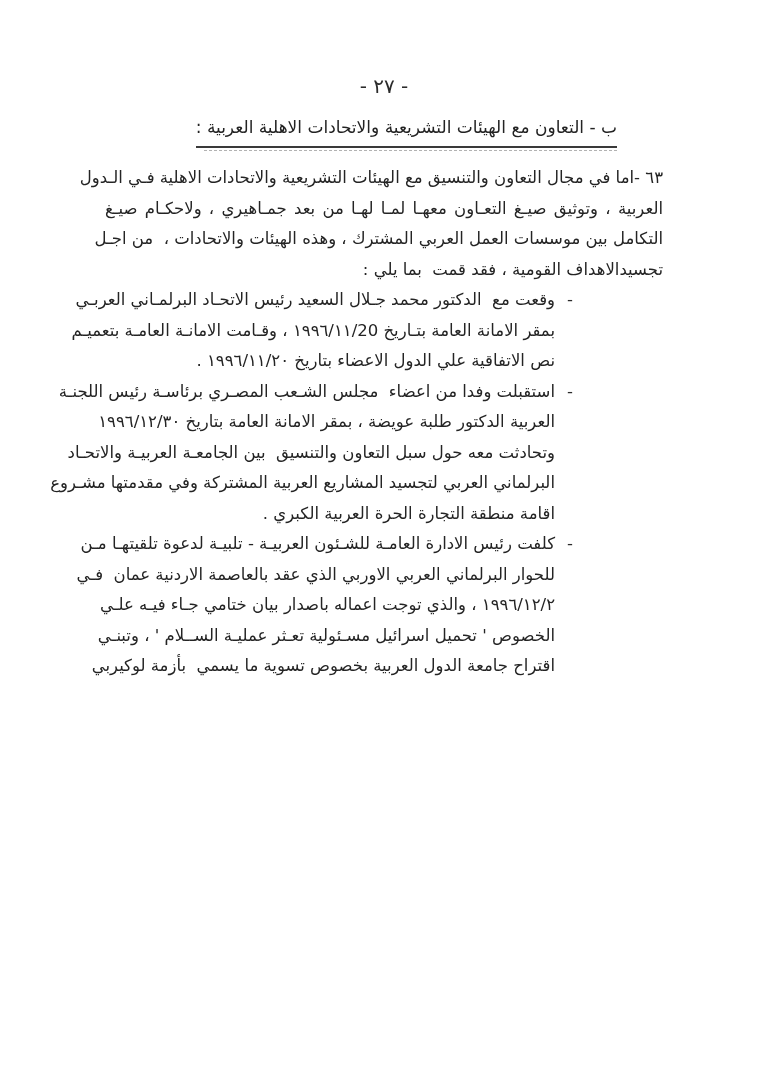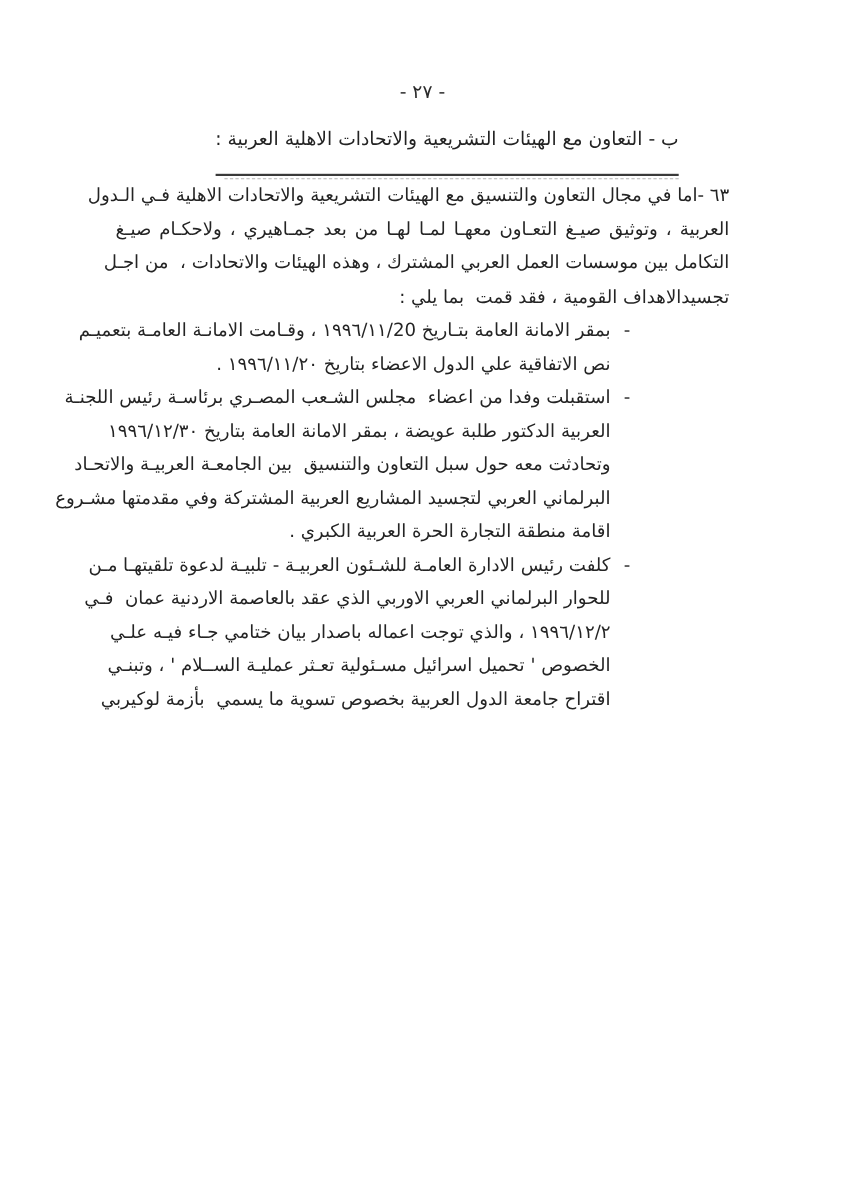--- a/index.html
+++ b/index.html
@@ -13,35 +13,35 @@
     direction: rtl;
     font-family: "DejaVu Sans", sans-serif;
     color: #242424;
   }
   .page-number {
     position: absolute;
     top: 74px;
     left: 0;
     right: 0;
     text-align: center;
-    font-size: 17px;
+    font-size: 20px;
     letter-spacing: 1px;
     color: #2b2b2b;
   }
   .heading-wrap {
     position: absolute;
     top: 114px;
     right: 151px;
     display: inline-block;
   }
   .heading-text {
     display: inline-block;
     font-size: 17px;
     line-height: 26px;
-    padding-bottom: 18px;
+    padding-bottom: 6px;
     border-bottom: 2px solid #3a3a3a;
     white-space: nowrap;
     color: #232323;
   }
   .heading-ghost {
     height: 0;
     border-top: 1.5px dashed #b2b2b2;
     margin-top: 2px;
     width: 98%;
   }
@@ -98,20 +98,21 @@
 
     <div>
       <div class="line">٦٣ -اما في مجال التعاون والتنسيق مع الهيئات التشريعية والاتحادات الاهلية فـي الـدول</div>
       <div class="line">العربية ، وتوثيق صيـغ التعـاون معهـا لمـا لهـا من بعد جمـاهيري ، ولاحكـام صيـغ</div>
       <div class="line">التكامل بين موسسات العمل العربي المشترك ، وهذه الهيئات والاتحادات ، &nbsp;من اجـل</div>
       <div class="line end">تجسيدالاهداف القومية ، فقد قمت &nbsp;بما يلي :</div>
     </div>
 
     <div class="bullet-item">
       <span class="bullet-dash">-</span>
+      <div class="line">وقعت مع &nbsp;الدكتور محمد جـلال السعيد رئيس الاتحـاد البرلمـاني العربـي</div>
       <div class="line">بمقر الامانة العامة بتـاريخ ١٩٩٦/١١/20 ، وقـامت الامانـة العامـة بتعميـم</div>
       <div class="line end">نص الاتفاقية علي الدول الاعضاء بتاريخ ١٩٩٦/١١/٢٠ .</div>
     </div>
 
     <div class="bullet-item">
       <span class="bullet-dash">-</span>
       <div class="line">استقبلت وفدا من اعضاء &nbsp;مجلس الشـعب المصـري برئاسـة رئيس اللجنـة</div>
       <div class="line">العربية الدكتور طلبة عويضة ، بمقر الامانة العامة بتاريخ ١٩٩٦/١٢/٣٠</div>
       <div class="line">وتحادثت معه حول سبل التعاون والتنسيق &nbsp;بين الجامعـة العربيـة والاتحـاد</div>
       <div class="line">البرلماني العربي لتجسيد المشاريع العربية المشتركة وفي مقدمتها مشـروع</div>

